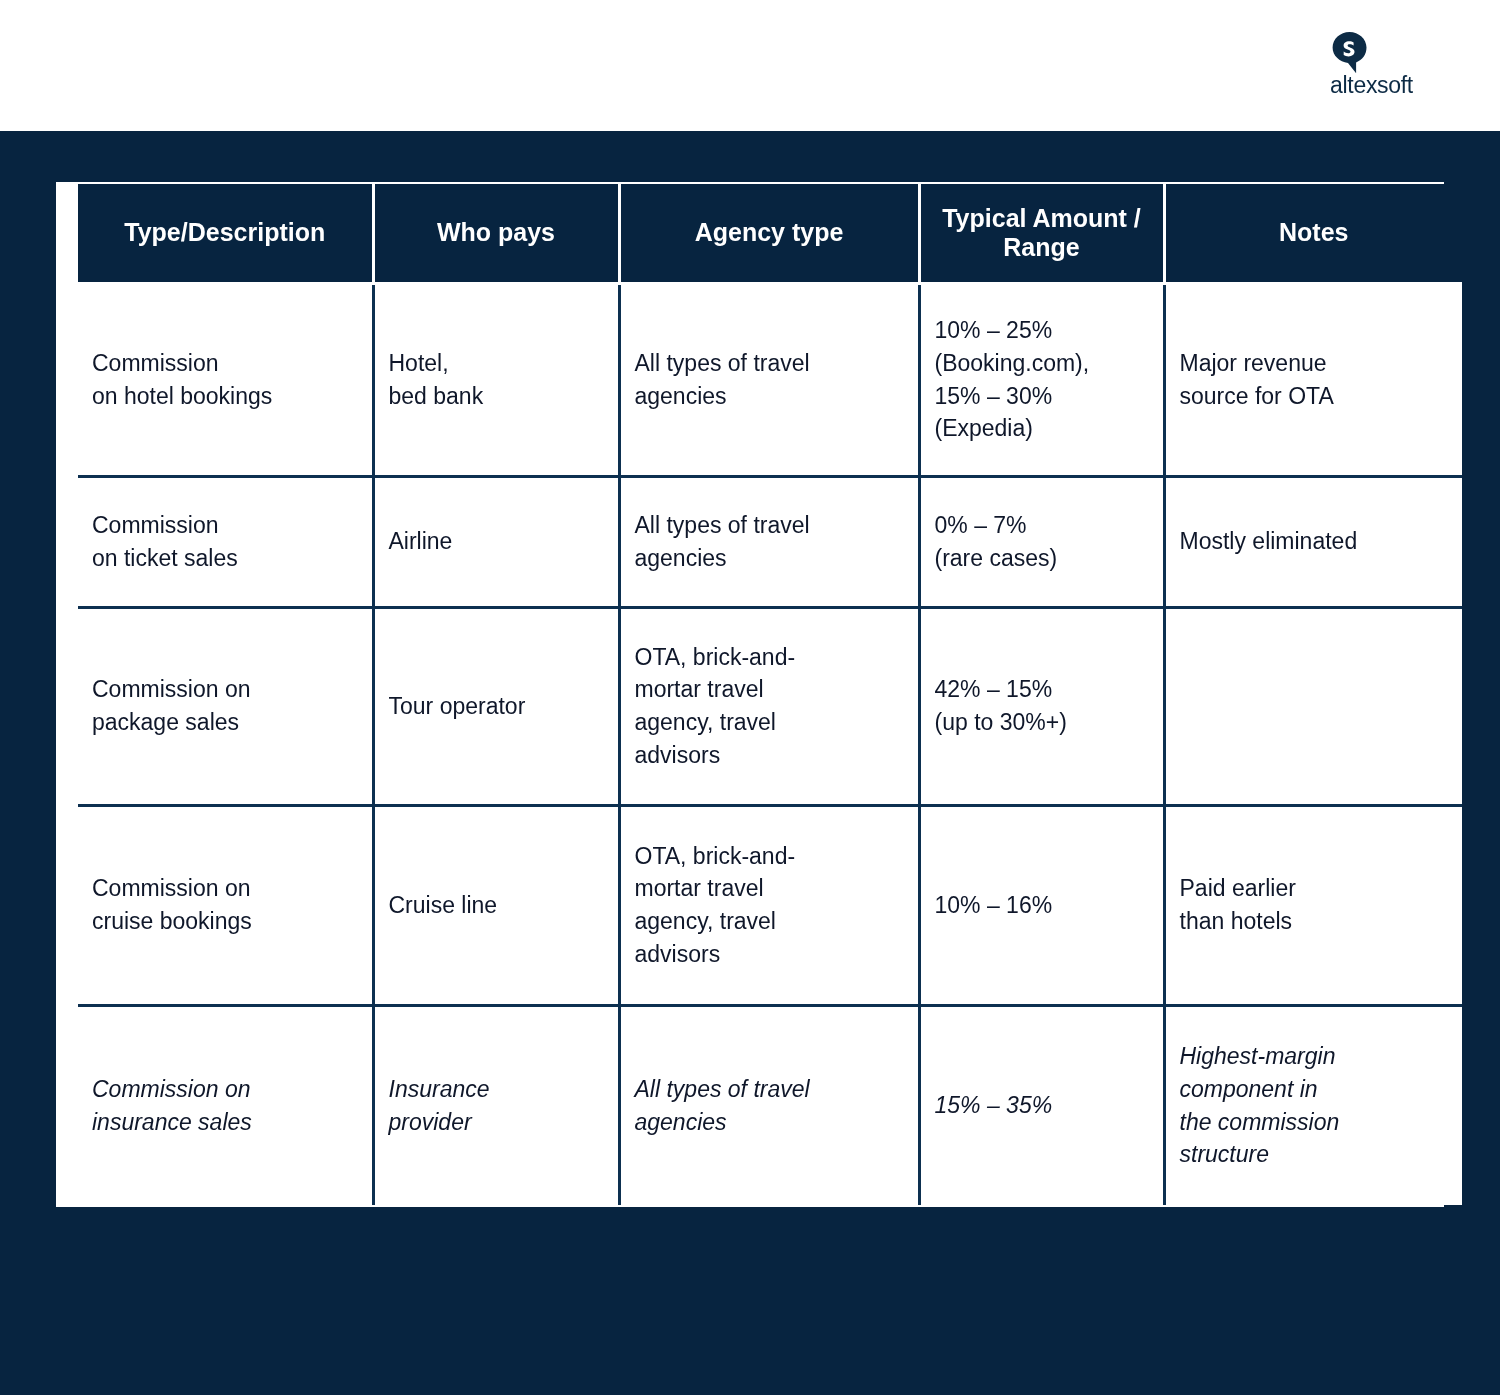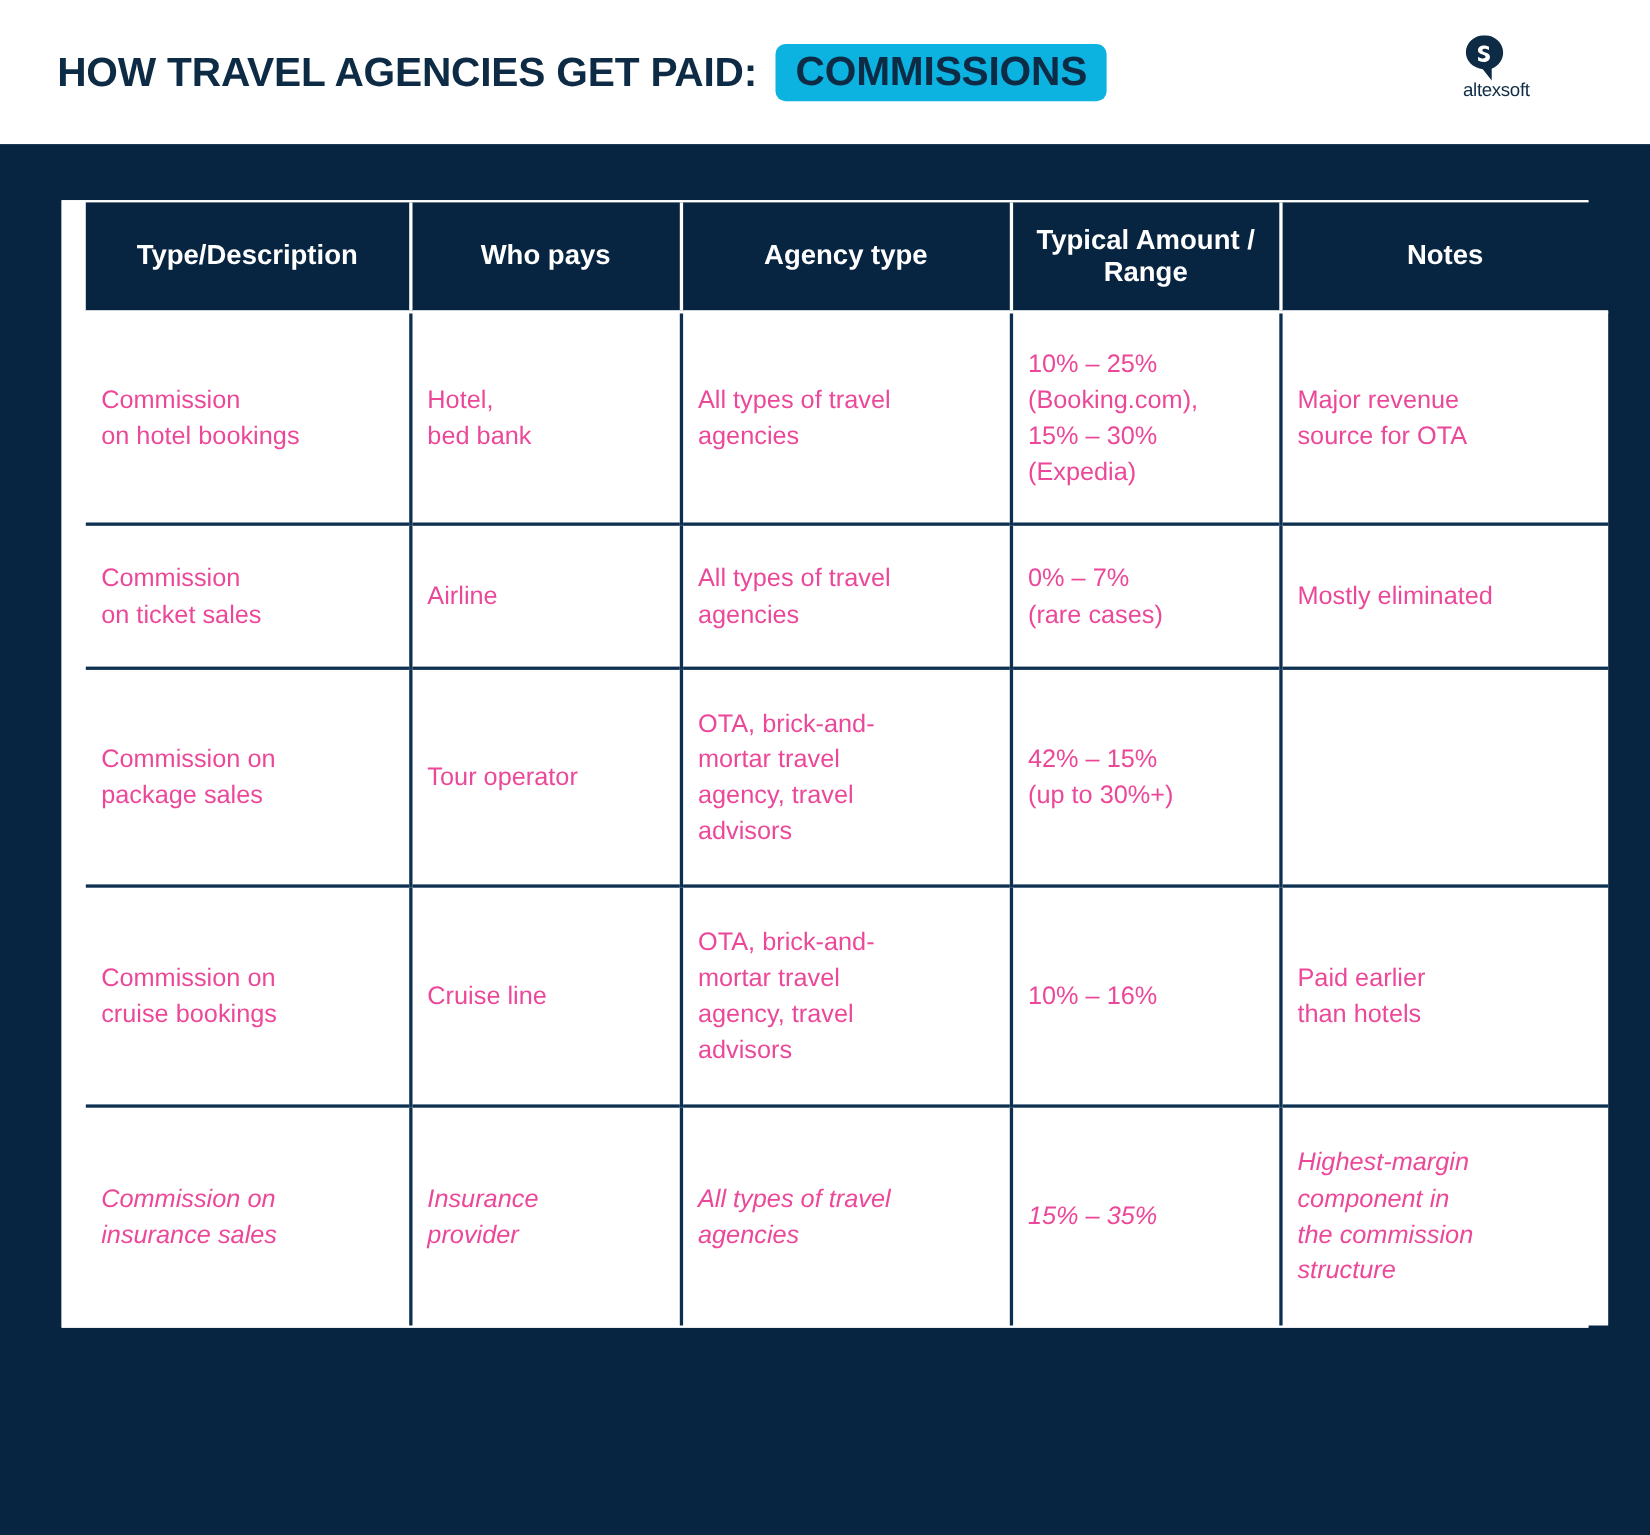--- a/index.html
+++ b/index.html
@@ -74,21 +74,21 @@
     position: absolute;
     left: 20px;
     top: 0px;
     width: 40px;
     height: 42px;
   }
   .logo-text {
     position: absolute;
     left: 18px;
     top: 40px;
-    font-size: 17px;
+    font-size: 23px;
     font-weight: normal;
     color: #0d2b45;
     letter-spacing: -0.3px;
   }
 
   
   .table-wrap {
     position: absolute;
     left: 56px;
     top: 182px;
@@ -124,21 +124,21 @@
     border-bottom: 3px solid #ffffff;
     line-height: 1.15;
     box-sizing: border-box;
   }
   thead th:first-child {
     border-left: none;
   }
 
   tbody td {
     background: #ffffff;
-    color: #ec4899;
+    color: #0f172a;
     font-size: 23px;
     font-weight: normal;
     text-align: left;
     vertical-align: middle;
     padding: 14px 14px 14px 14px;
     border-left: 3px solid #0d3050;
     border-top: 3px solid #0d3050;
     line-height: 1.42;
     box-sizing: border-box;
   }
@@ -159,24 +159,20 @@
   tbody tr.r3 td { height: 200px; }
   tbody tr.r4 td { height: 131px; }
   tbody tr.r5 td { height: 200px; font-style: italic; }
 </style>
 </head>
 <body>
 
 <div id="page">
 
   <div class="header-band">
-    <div class="title-wrap">
-      <span class="title-main">HOW TRAVEL AGENCIES GET PAID:</span>
-      <span class="title-badge">COMMISSIONS</span>
-    </div>
 
     <div class="logo">
       <span class="logo-mark">
         <svg width="40" height="42" viewBox="0 0 40 42" xmlns="http://www.w3.org/2000/svg">
           <path d="M17.5 0 C26.8 0 34.5 6.9 34.5 15.6 C34.5 22.6 30.4 28.1 24.1 30.4 L24.1 41.2 L16.0 30.9 C7.4 30.1 0.6 23.6 0.6 15.6 C0.6 6.9 8.2 0 17.5 0 Z" fill="#0d2b45"></path>
           <path d="M21.6 10.6 C20.6 9.8 18.9 9.3 17.2 9.3 C13.9 9.3 11.6 11.1 11.6 13.6 C11.6 15.5 12.9 16.7 15.6 17.6 C17.8 18.3 18.5 18.8 18.5 19.7 C18.5 20.6 17.6 21.2 16.2 21.2 C14.6 21.2 13.0 20.6 11.7 19.6 L11.7 23.1 C12.9 23.9 14.7 24.4 16.5 24.4 C20.1 24.4 22.5 22.5 22.5 19.8 C22.5 17.8 21.3 16.6 18.5 15.7 C16.3 15.0 15.6 14.5 15.6 13.6 C15.6 12.8 16.4 12.3 17.7 12.3 C19.1 12.3 20.5 12.8 21.6 13.6 Z" fill="#ffffff"></path>
         </svg>
       </span>
       <span class="logo-text">altexsoft</span>
     </div>

